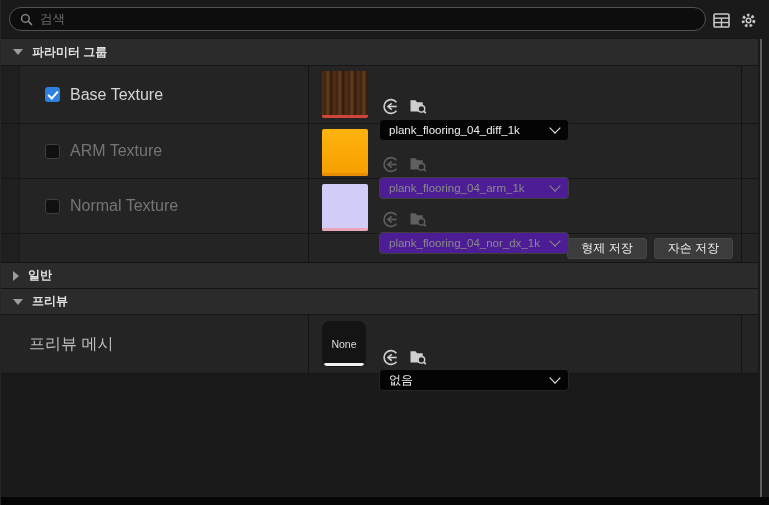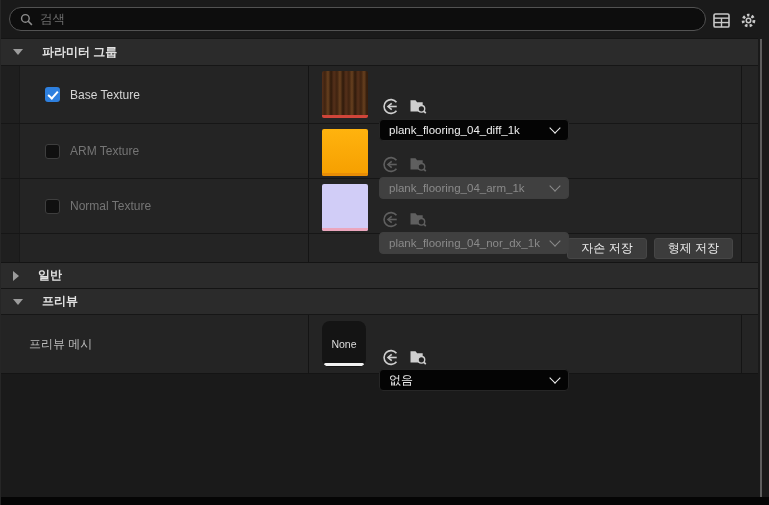--- a/index.html
+++ b/index.html
@@ -12,56 +12,56 @@
              border:1px solid #525252;border-radius:13px;display:flex;align-items:center;
              padding:0 10px;box-sizing:border-box;gap:7px;text-align:center;}
   .search-ph{color:#6f6f6f;font-size:12.5px;}
   .topicon{position:absolute;top:11px;width:18px;height:18px;display:flex;align-items:center;justify-content:center;cursor:pointer;}
   .ti-table{left:711px;}
   .ti-gear{left:738px;}
 
   
   .rows{position:absolute;left:0;top:38px;width:757px;}
   .cat{height:26px;background:#2b2b2b;border-top:1px solid #141414;display:flex;align-items:center;
-       padding-left:12px;gap:19px;box-sizing:content-box;}
+       padding-left:12px;gap:9px;box-sizing:content-box;}
   .cat-label{color:#e2e2e2;font-size:12px;font-weight:700;}
   .tri-down{width:0;height:0;border-left:5px solid transparent;border-right:5px solid transparent;border-top:6px solid #9c9c9c;}
   .tri-right{width:0;height:0;border-top:5px solid transparent;border-bottom:5px solid transparent;border-left:6px solid #9c9c9c;}
 
   .hdr2{height:26px;background:#2b2b2b;border-top:1px solid #141414;display:flex;}
   .hdr2 .lcell{width:308px;border-right:1px solid #141414;display:flex;align-items:center;padding-left:14px;gap:9px;box-sizing:border-box;}
   .hdr2 .rcell{flex:1;}
   .hdr2 .endcol{width:16px;border-left:1px solid #141414;}
 
   .prow{display:flex;background:#242424;border-top:1px solid #161616;}
   .indent{width:18px;background:#1f1f1f;border-right:1px solid #191919;}
   .name-cell{width:289px;border-right:1px solid #141414;display:flex;align-items:center;
              padding-left:25px;gap:10px;box-sizing:border-box;}
   .value-cell{flex:1;position:relative;}
   .endcol{width:16px;border-left:1px solid #141414;}
 
-  .plabel{font-size:12px;color:#d6d6d6;}
+  .plabel{font-size:16px;color:#d6d6d6;}
   .prow.disabled .plabel{color:#757575;}
 
   .cb{width:15px;height:15px;border-radius:3px;box-sizing:border-box;position:relative;cursor:pointer;}
   .cb.checked{background:#2e80df;}
   .cb.checked::after{content:"";position:absolute;left:4.5px;top:1.5px;width:4px;height:8px;
                      border-right:2px solid #fff;border-bottom:2px solid #fff;transform:rotate(42deg);}
   .cb.unchecked{background:#101010;border:1px solid #3e3e3e;}
 
   .thumb{position:absolute;left:13px;top:5px;width:46px;height:47px;border-radius:2px;overflow:hidden;}
   .thumb .stripe{position:absolute;left:0;bottom:0;width:100%;height:3px;}
   .thumb-none{position:absolute;left:13px;top:6px;width:44px;height:46px;background:#141414;border-radius:8px;
               display:flex;align-items:center;justify-content:center;color:#dcdcdc;font-size:10.5px;overflow:hidden;}
   .thumb-none .stripe{position:absolute;left:2px;right:2px;bottom:1px;height:3px;background:#f2f2f2;border-radius:2px;}
 
   .combo{position:absolute;left:70px;top:5px;width:190px;height:22px;border-radius:4px;display:flex;
          align-items:center;justify-content:space-between;padding:0 9px;box-sizing:border-box;cursor:pointer;margin-top:48px;}
   .combo.active{background:#040404;border:1px solid #262626;color:#efefef;}
-  .combo.dim{background:#404040;border:1px solid #3f3f3f;color:#8a8a8a;}
+  .combo.dim{background:#4c1d95;border:1px solid #3f3f3f;color:#8a8a8a;}
   .combo .ctext{font-size:11.5px;white-space:nowrap;}
   .chev{width:7px;height:7px;border-right:1.7px solid currentColor;border-bottom:1.7px solid currentColor;
         transform:rotate(45deg);margin-top:-4px;flex:none;}
 
   .asset-icons{position:absolute;left:72px;top:31px;display:flex;gap:10px;align-items:center;}
   .aicon{width:18px;height:18px;color:#cfcfcf;cursor:pointer;display:flex;align-items:center;justify-content:center;}
   .prow.disabled .aicon{color:#5f5f5f;}
 
   .btnrow-cell{flex:1;display:flex;align-items:center;justify-content:flex-end;gap:7px;padding-right:8px;}
   .ubtn{height:21px;padding:0 13px;background:#3c3c3c;border:1px solid #464646;border-radius:3px;color:#ececec;
@@ -208,22 +208,22 @@
           </span>
         </div>
       </div>
       <div class="endcol"></div>
     </div>
 
     <div class="prow" style="height:28px;">
       <div class="indent"></div>
       <div class="name-cell"></div>
       <div class="btnrow-cell">
+        <div class="ubtn">형제 저장</div>
         <div class="ubtn">자손 저장</div>
-        <div class="ubtn">형제 저장</div>
       </div>
       <div class="endcol"></div>
     </div>
 
     <div class="cat" style="height:25px;">
       <span class="tri-right"></span>
       <span class="cat-label">일반</span>
     </div>
 
     <div class="cat" style="height:25px;">

